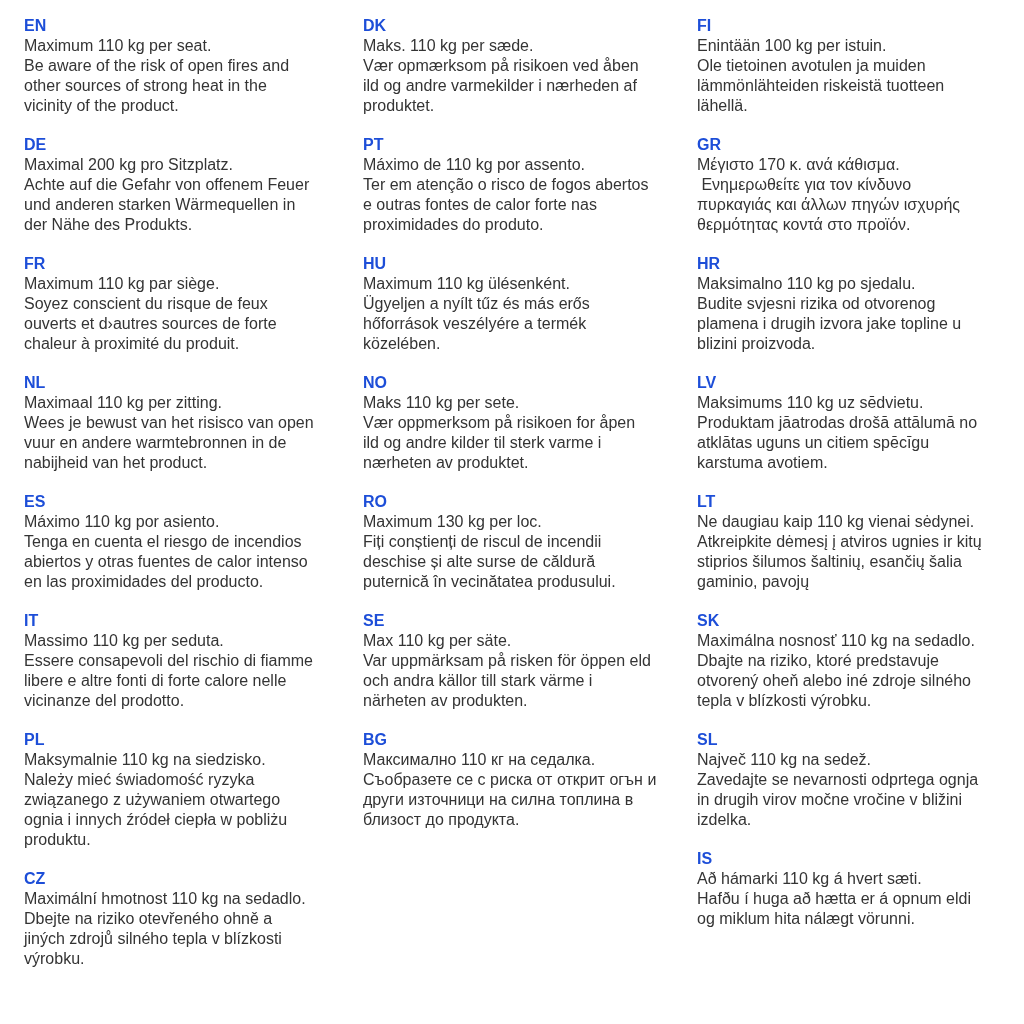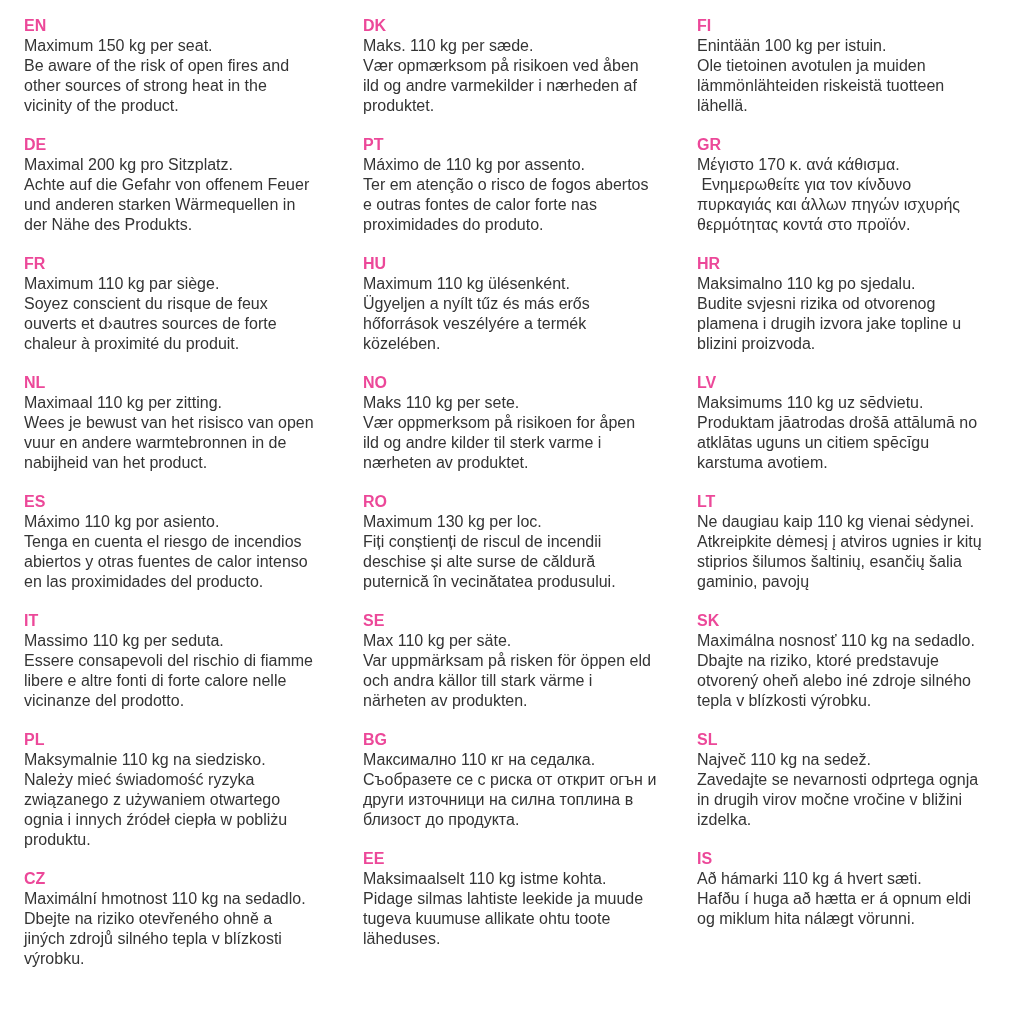--- a/index.html
+++ b/index.html
@@ -21,38 +21,38 @@
   }
   .col { flex: 0 0 auto; }
   .col-1 { width: 326px; }
   .col-2 { width: 334px; margin-left: 13px; }
   .col-3 { width: 340px; }
   .block { margin-bottom: 19px; }
   .lang {
     font-weight: 700;
     font-size: 16px;
     line-height: 20px;
-    color: #ec4899;
+    color: #1d4ed8;
     white-space: pre;
   }
   .body-text {
     font-size: 16px;
     line-height: 20px;
     white-space: pre;
   }
 </style>
 </head>
 <body>
 
 <div class="sheet">
 
   <div class="col col-1">
     <div class="block">
       <div class="lang">EN</div>
-      <div class="body-text">Maximum 150 kg per seat.
+      <div class="body-text">Maximum 110 kg per seat.
 Be aware of the risk of open fires and
 other sources of strong heat in the
 vicinity of the product.</div>
     </div>
     <div class="block">
       <div class="lang">DE</div>
       <div class="body-text">Maximal 200 kg pro Sitzplatz.
 Achte auf die Gefahr von offenem Feuer
 und anderen starken Wärmequellen in
 der Nähe des Produkts.</div>
@@ -145,27 +145,20 @@
 och andra källor till stark värme i
 närheten av produkten.</div>
     </div>
     <div class="block">
       <div class="lang">BG</div>
       <div class="body-text">Максимално 110 кг на седалка.
 Съобразете се с риска от открит огън и
 други източници на силна топлина в
 близост до продукта.</div>
     </div>
-    <div class="block">
-      <div class="lang">EE</div>
-      <div class="body-text">Maksimaalselt 110 kg istme kohta.
-Pidage silmas lahtiste leekide ja muude
-tugeva kuumuse allikate ohtu toote
-läheduses.</div>
-    </div>
   </div>
 
   <div class="col col-3">
     <div class="block">
       <div class="lang">FI</div>
       <div class="body-text">Enintään 100 kg per istuin.
 Ole tietoinen avotulen ja muiden
 lämmönlähteiden riskeistä tuotteen
 lähellä.</div>
     </div>

